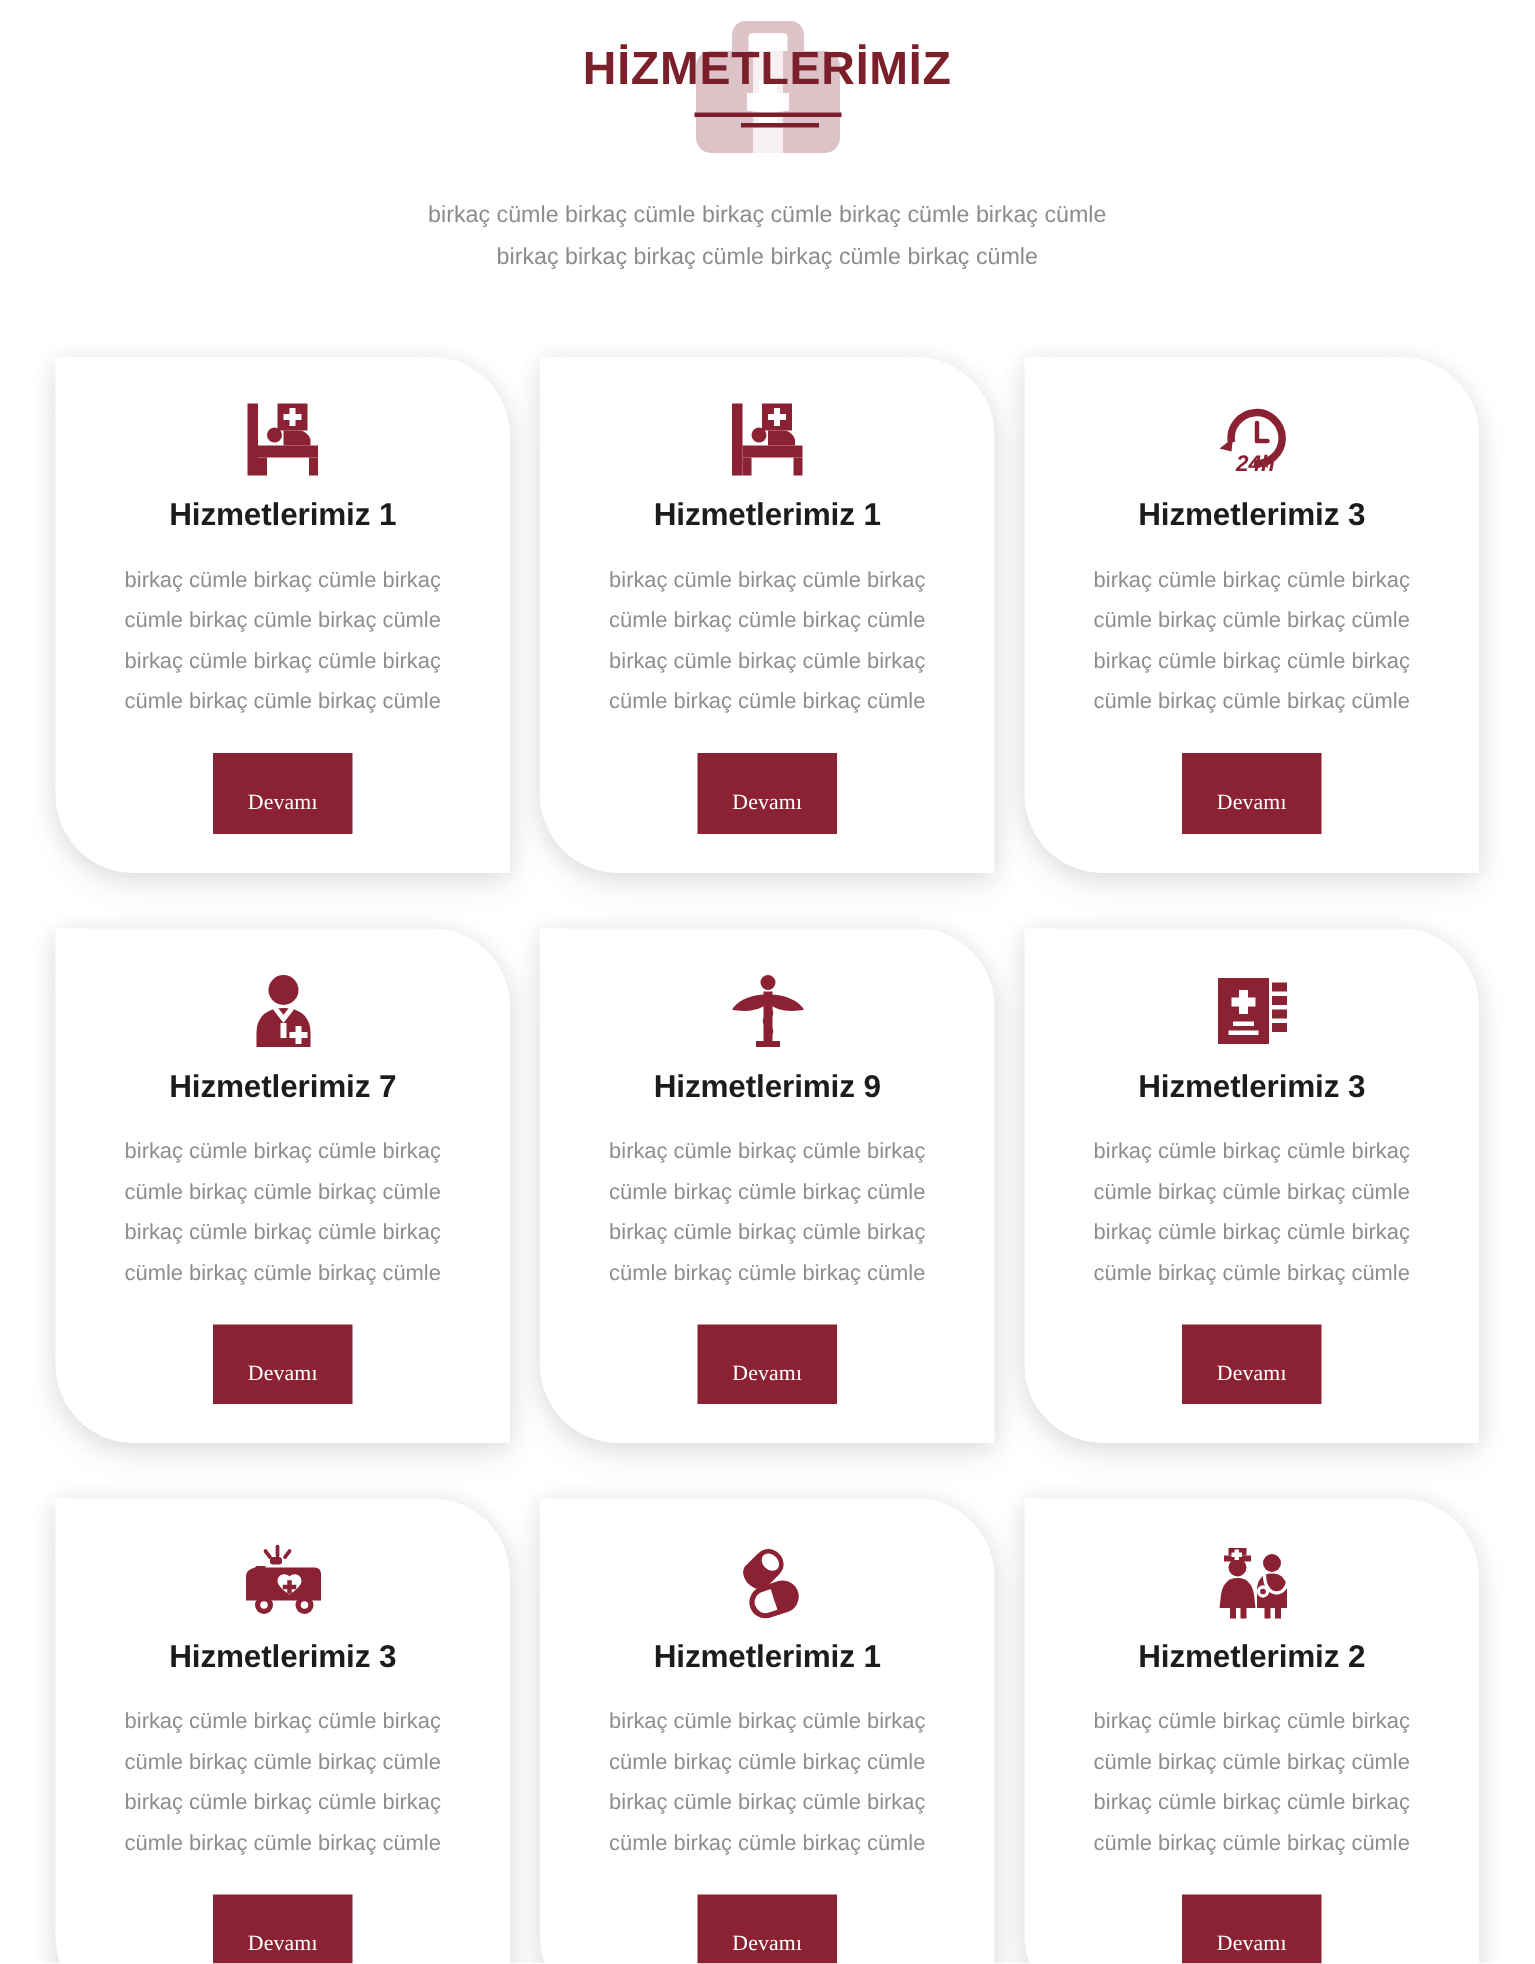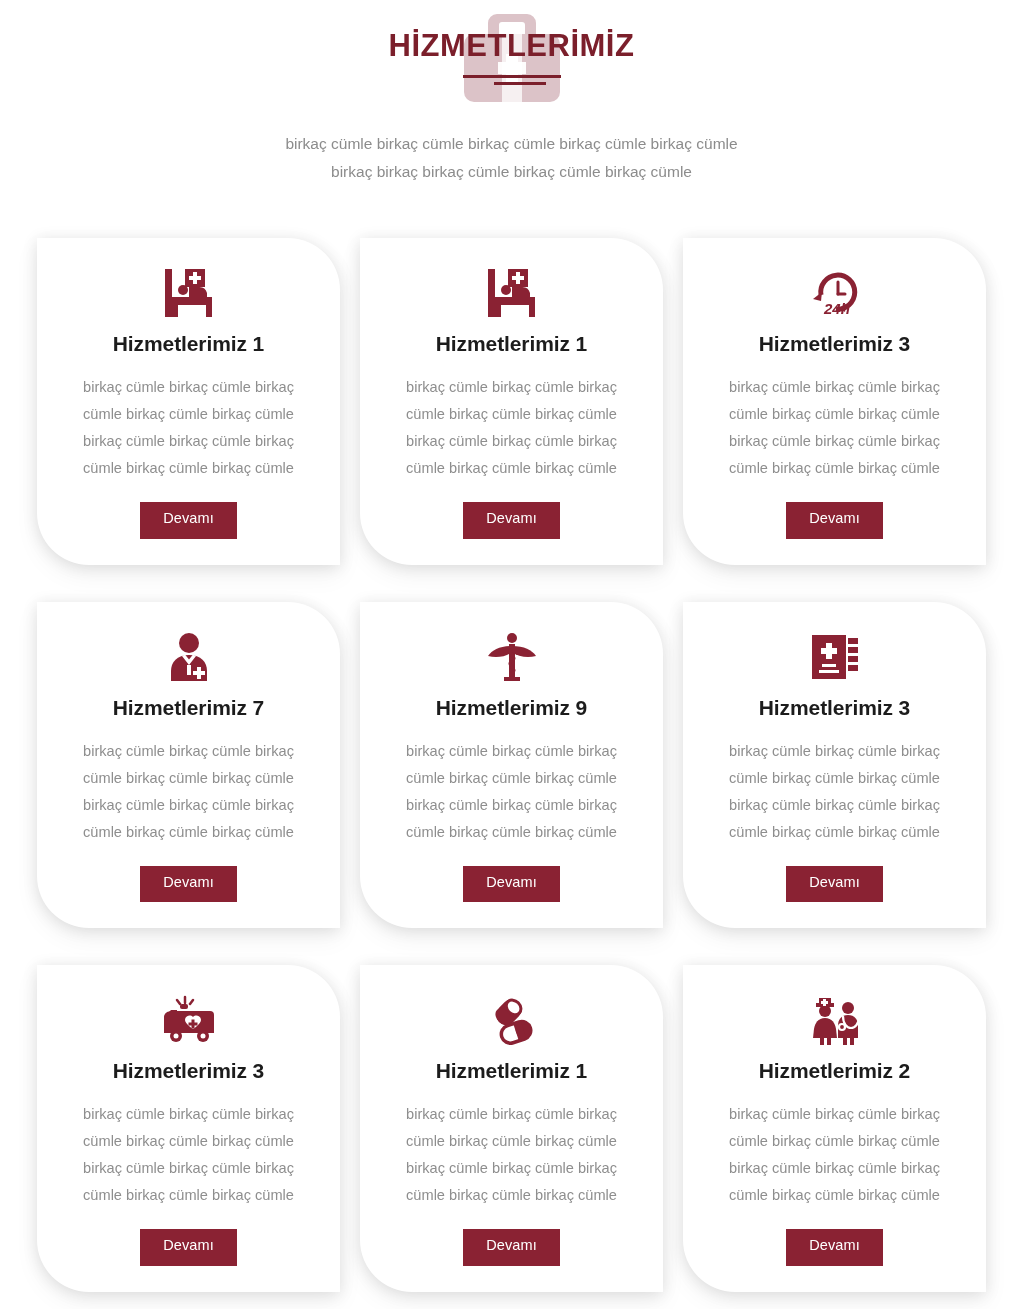--- a/index.html
+++ b/index.html
@@ -139,24 +139,24 @@
     text-align: center;
     max-width: 250px;
     margin-bottom: 20px;
   }
 
   .card-button {
     display: inline-block;
     background: #8a2233;
     color: #ffffff;
     border: none;
-    font-family: Liberation Sans, sans-serif;
+    font-family: Liberation Serif, serif;
     font-size: 14.5px;
     line-height: 1;
-    padding: 9px 23px 13px 23px;
+    padding: 26px 23px 13px 23px;
     cursor: pointer;
     letter-spacing: 0.1px;
   }
 </style>
 </head>
 <body>
 
 <div class="page">
 
   <div class="section-header">

